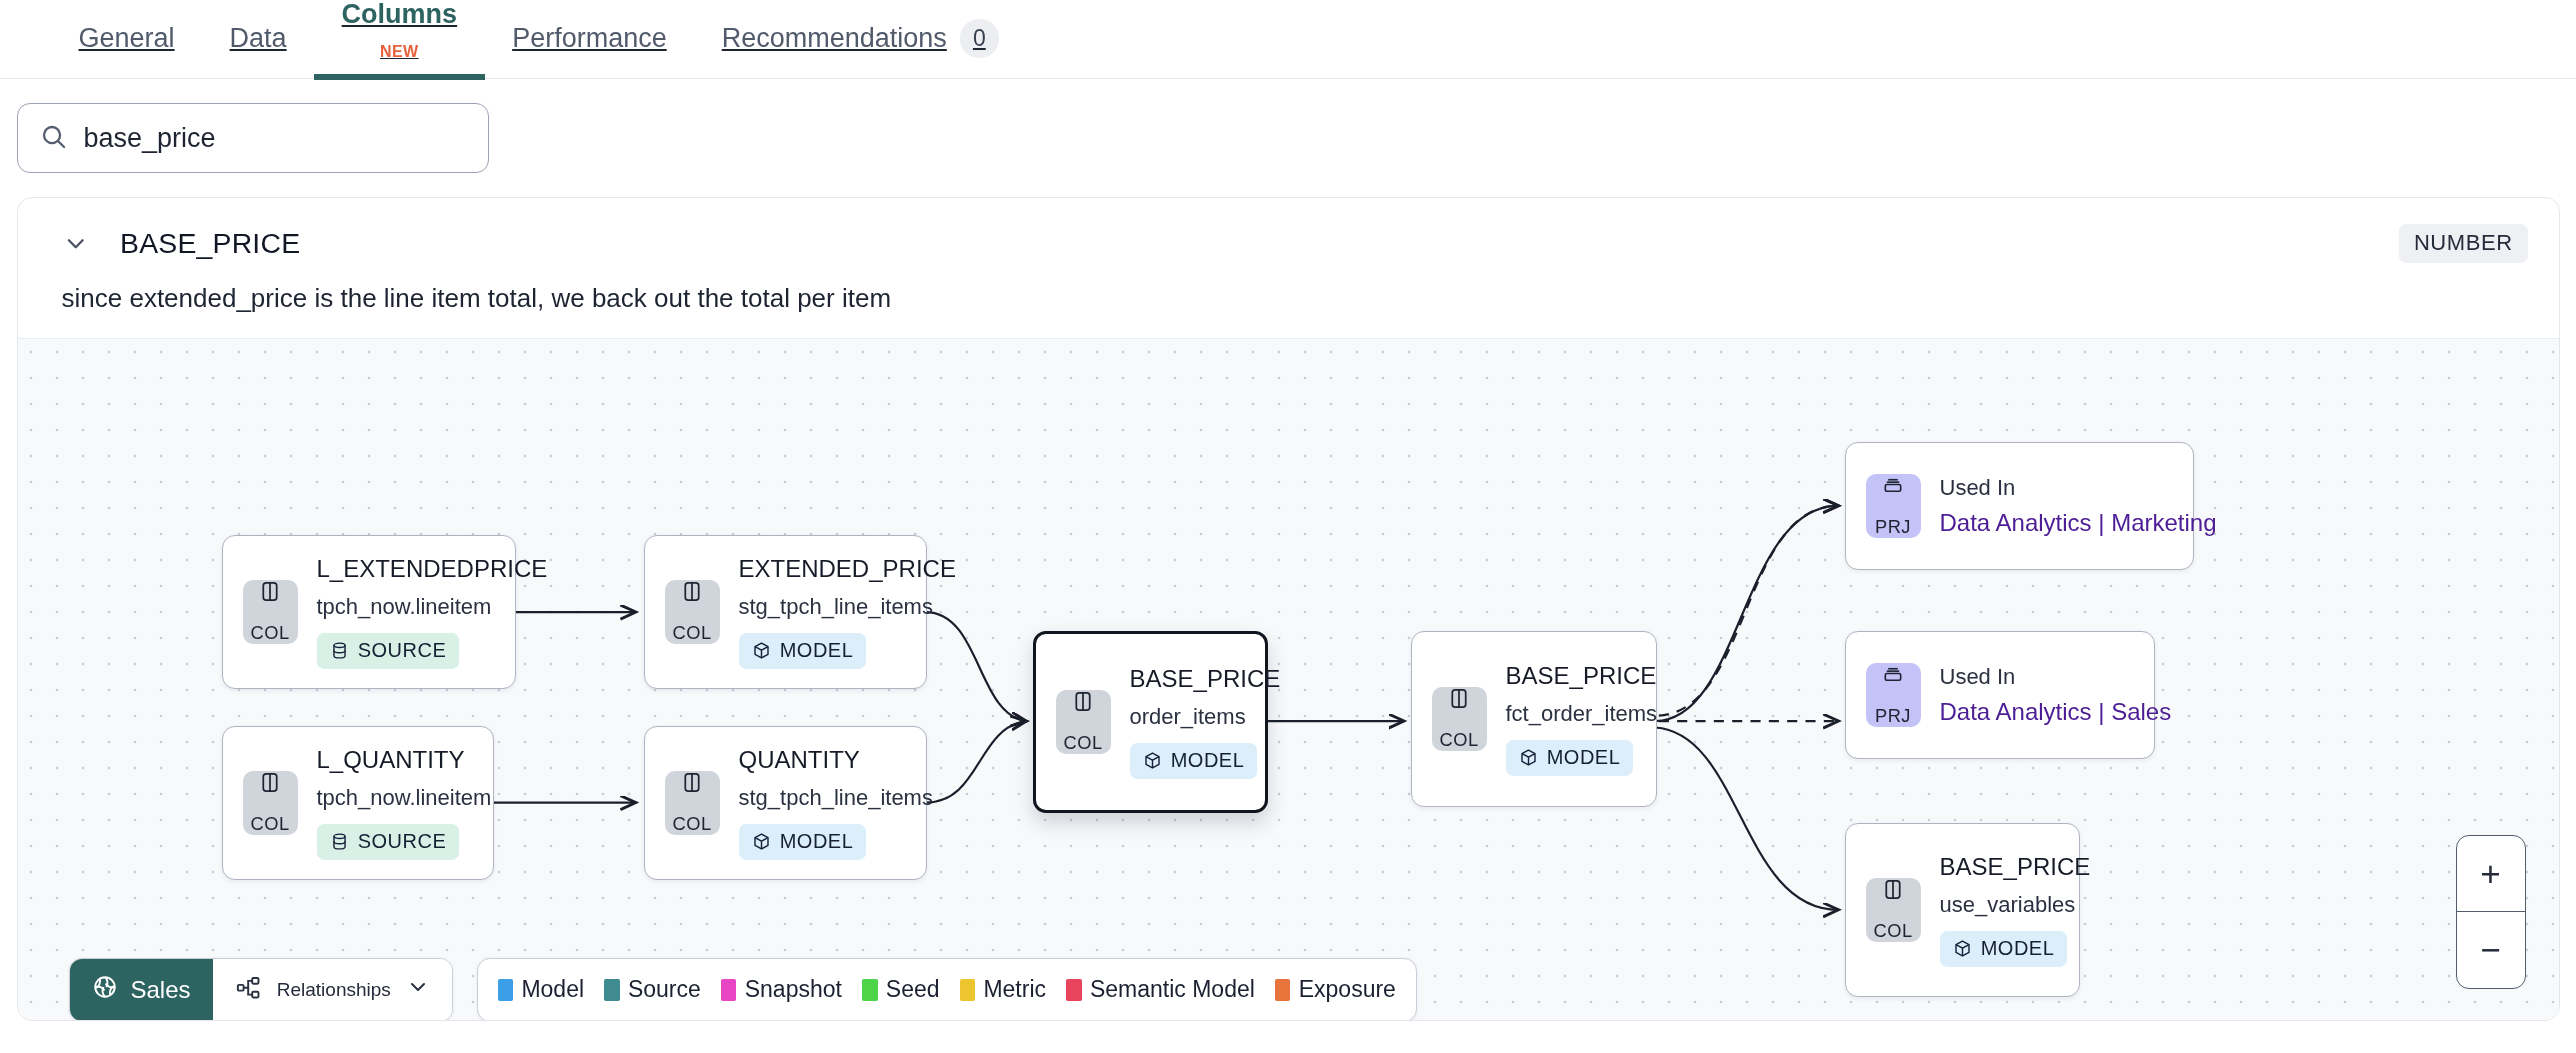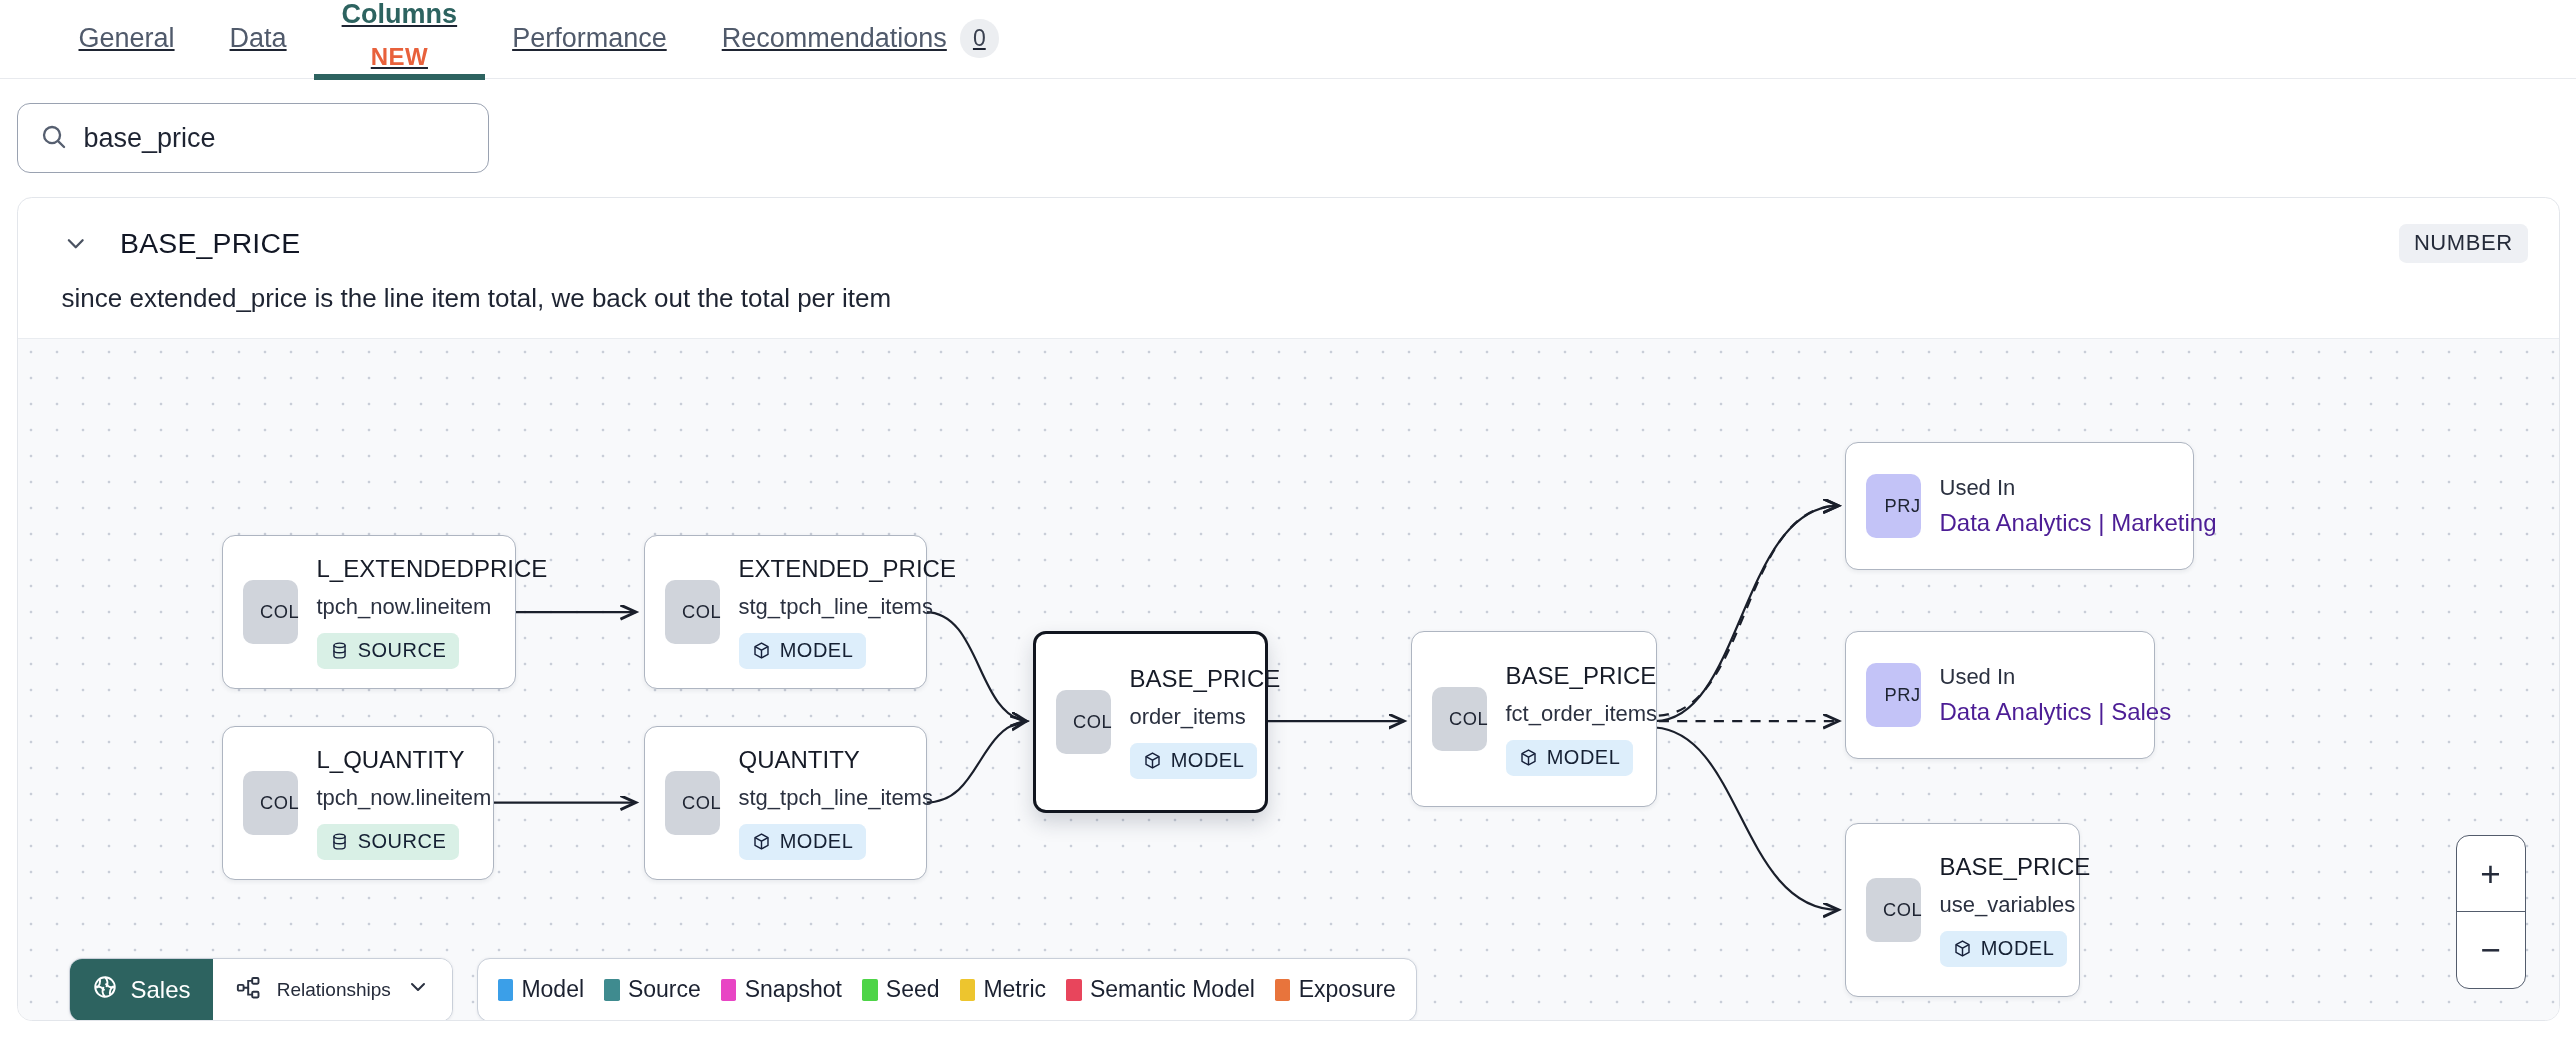--- a/index.html
+++ b/index.html
@@ -31,21 +31,21 @@
     position: relative;
     white-space: nowrap;
   }
   .tab.active { color: #2d6360; font-weight: bold; flex-direction: column; }
   .tab.active::after {
     content: "";
     position: absolute; left: 0; right: 0; bottom: -1.8px;
     height: 5.5px; background: #2d6360;
   }
   .tab-new {
-    font-size: 24px; font-weight: bold; color: #e8613c;
+    font-size: 16px; font-weight: bold; color: #e8613c;
     letter-spacing: 0.4px;
   }
   .tab-count {
     display: inline-flex; align-items: center; justify-content: center;
     min-width: 39px; height: 39px; padding: 0 11px;
     border-radius: 19px; background: #eceef1;
     font-size: 23px; color: #39404f;
   }
 
   
@@ -117,21 +117,21 @@
   .node.focus {
     border: 3.7px solid #11151f;
     box-shadow: 0 9.2px 20px rgba(30,40,60,.18);
   }
   .node-badge {
     position: absolute; left: 20px; top: 50%;
     transform: translateY(-50%);
     width: 55px; height: 64px;
     border-radius: 10px;
     background: #d0d4db;
-    display: flex; 
+    display: flex; flex-direction: column;
     align-items: center; justify-content: center;
     gap: 19px;
   }
   .node-badge.prj { background: #c3c3f7; }
   .node-badge-text { font-size: 18.3px; color: #1e2432; letter-spacing: 0.5px; }
   .node-body {
     margin-left: 94px; padding-right: 20px;
     display: flex; flex-direction: column; align-items: flex-start;
   }
   .node-title { font-size: 24px; color: #161b27; white-space: nowrap; }

